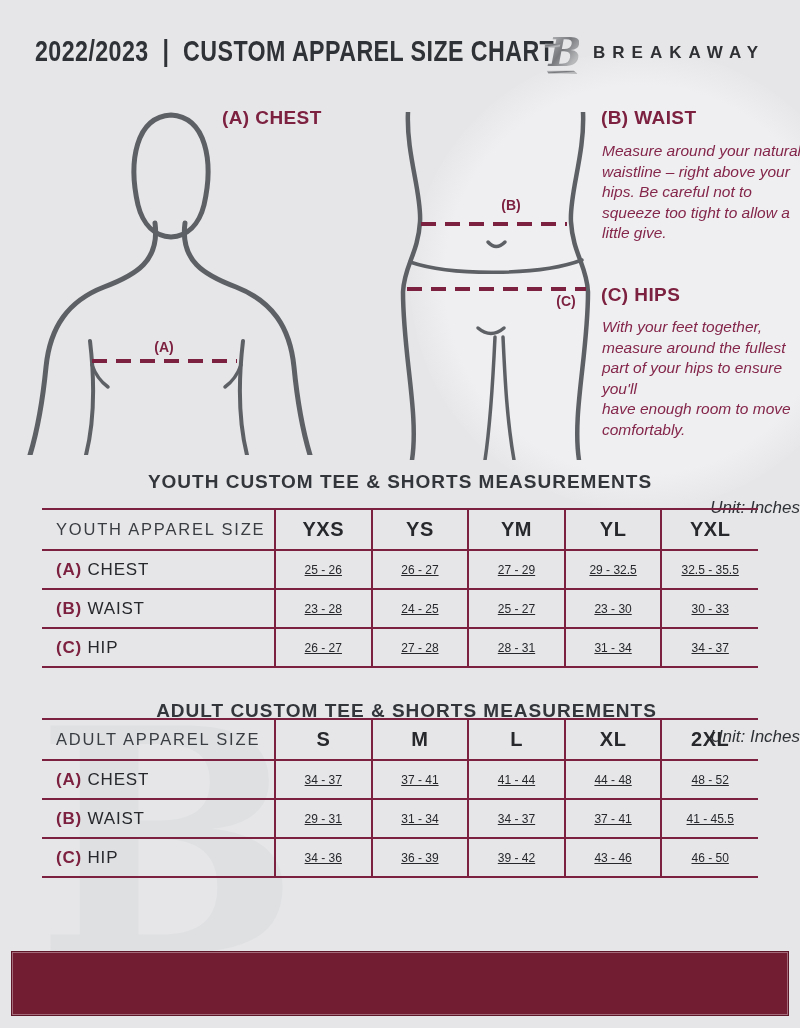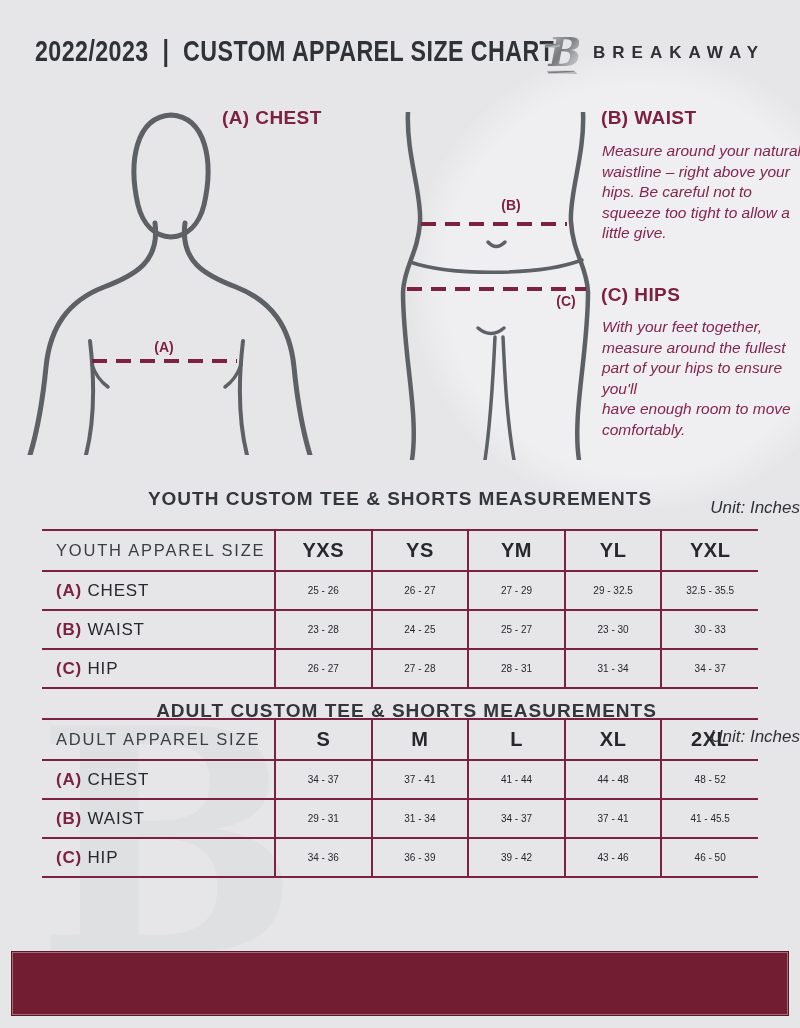--- a/index.html
+++ b/index.html
@@ -42,21 +42,21 @@
   .size-table th,.size-table td{border-bottom:2px solid #7d2140;padding:0;}
   .size-table col.c-label{width:233px;}
   .size-table th{height:41px;}
   .size-table td{height:39px;}
   .size-table .size-col{border-left:2px solid #7d2140;text-align:center;}
   .size-table th.label-col{font-weight:400;font-size:16.5px;letter-spacing:1.8px;color:#3a3d42;
     text-align:left;padding-left:14px;}
   .size-table th.size-col{font-weight:700;font-size:20px;color:#26282c;letter-spacing:0.5px;}
   .size-table td.label-col{text-align:left;padding-left:14px;font-size:17px;letter-spacing:0.8px;color:#26282c;}
   .size-table td.label-col .prefix{color:#7d2140;font-weight:800;}
-  .size-table td.size-col{font-size:10px;color:#26282c;}
+  .size-table td.size-col{font-size:12px;color:#26282c;text-decoration:underline;}
 
   
   .footer-bar{position:absolute;left:11px;right:11px;top:951px;height:65px;background:#731d33;
     border:1px solid #5d1728;box-shadow:inset 0 0 0 1px rgba(255,255,255,0.35);z-index:2;}
 </style>
 </head>
 <body>
 
 <div class="page">
 
@@ -116,23 +116,23 @@
     <div class="fig-marker" style="left:487px;top:197px;">(B)</div>
     <div class="fig-marker" style="left:542px;top:293px;">(C)</div>
 
     <div class="measure-heading" style="left:601px;top:107px;">(B) WAIST</div>
     <div class="measure-body" style="left:602px;top:141px;width:200px;">Measure around your natural waistline – right above your hips. Be careful not to squeeze too tight to allow a little give.</div>
 
     <div class="measure-heading" style="left:601px;top:284px;text-align:center;">(C) HIPS</div>
     <div class="measure-body" style="left:602px;top:317px;width:205px;">With your feet together, measure around the fullest part of your hips to ensure you'll
 have enough room to move comfortably.</div>
 
-    <div class="section-title" style="top:488px;">YOUTH CUSTOM TEE &amp; SHORTS MEASUREMENTS</div>
+    <div class="section-title" style="top:471px;">YOUTH CUSTOM TEE &amp; SHORTS MEASUREMENTS</div>
     <div class="section-unit" style="top:498px;">Unit: Inches</div>
-    <table class="size-table" style="top:529px;">
+    <table class="size-table" style="top:508px;">
       <colgroup>
           <col class="c-label">
           <col>
           <col>
           <col>
           <col>
           <col>
         </colgroup>
     <thead>
           <tr>

